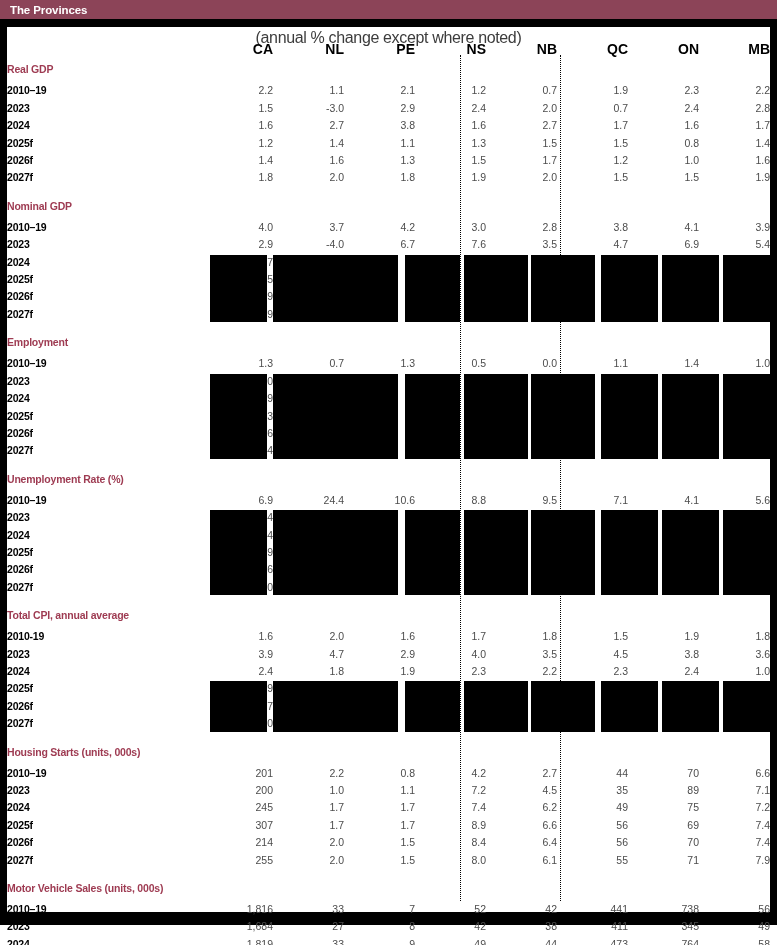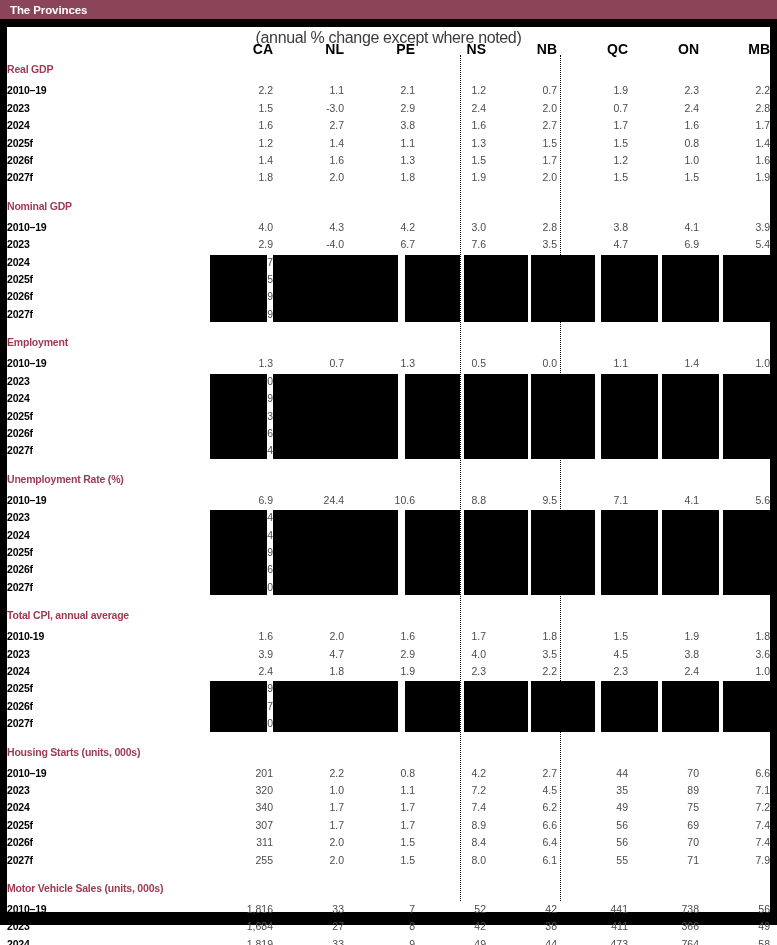--- a/index.html
+++ b/index.html
@@ -235,21 +235,21 @@
           </tr>
           <tr class="spacer">
             <td colspan="12"></td>
           </tr>
           <tr class="section">
             <td class="lbl" colspan="12">Nominal GDP</td>
           </tr>
           <tr class="datarow">
             <td class="lbl">2010–19</td>
             <td class="num">4.0</td>
-            <td class="num">4.3</td>
+            <td class="num">3.7</td>
             <td class="num">4.2</td>
             <td class="num">3.0</td>
             <td class="num">2.8</td>
             <td class="num">3.8</td>
             <td class="num">4.1</td>
             <td class="num">3.9</td>
             <td class="num">3.5</td>
           </tr>
           <tr class="datarow">
             <td class="lbl">2023</td>
@@ -558,33 +558,33 @@
             <td class="num">0.8</td>
             <td class="num">4.2</td>
             <td class="num">2.7</td>
             <td class="num">44</td>
             <td class="num">70</td>
             <td class="num">6.6</td>
             <td class="num">6.0</td>
           </tr>
           <tr class="datarow">
             <td class="lbl">2023</td>
-            <td class="num">320</td>
+            <td class="num">200</td>
             <td class="num">1.0</td>
             <td class="num">1.1</td>
             <td class="num">7.2</td>
             <td class="num">4.5</td>
             <td class="num">35</td>
             <td class="num">89</td>
             <td class="num">7.1</td>
             <td class="num">4.6</td>
           </tr>
           <tr class="datarow">
             <td class="lbl">2024</td>
-            <td class="num">340</td>
+            <td class="num">245</td>
             <td class="num">1.7</td>
             <td class="num">1.7</td>
             <td class="num">7.4</td>
             <td class="num">6.2</td>
             <td class="num">49</td>
             <td class="num">75</td>
             <td class="num">7.2</td>
             <td class="num">4.3</td>
           </tr>
           <tr class="datarow">
@@ -594,21 +594,21 @@
             <td class="num">1.7</td>
             <td class="num">8.9</td>
             <td class="num">6.6</td>
             <td class="num">56</td>
             <td class="num">69</td>
             <td class="num">7.4</td>
             <td class="num">5.6</td>
           </tr>
           <tr class="datarow">
             <td class="lbl">2026f</td>
-            <td class="num">311</td>
+            <td class="num">214</td>
             <td class="num">2.0</td>
             <td class="num">1.5</td>
             <td class="num">8.4</td>
             <td class="num">6.4</td>
             <td class="num">56</td>
             <td class="num">70</td>
             <td class="num">7.4</td>
             <td class="num">5.7</td>
           </tr>
           <tr class="datarow">
@@ -642,21 +642,21 @@
             <td class="num">54</td>
           </tr>
           <tr class="datarow">
             <td class="lbl">2023</td>
             <td class="num">1,684</td>
             <td class="num">27</td>
             <td class="num">8</td>
             <td class="num">42</td>
             <td class="num">38</td>
             <td class="num">411</td>
-            <td class="num">366</td>
+            <td class="num">345</td>
             <td class="num">49</td>
             <td class="num">45</td>
           </tr>
           <tr class="datarow">
             <td class="lbl">2024</td>
             <td class="num">1,819</td>
             <td class="num">33</td>
             <td class="num">9</td>
             <td class="num">49</td>
             <td class="num">44</td>

